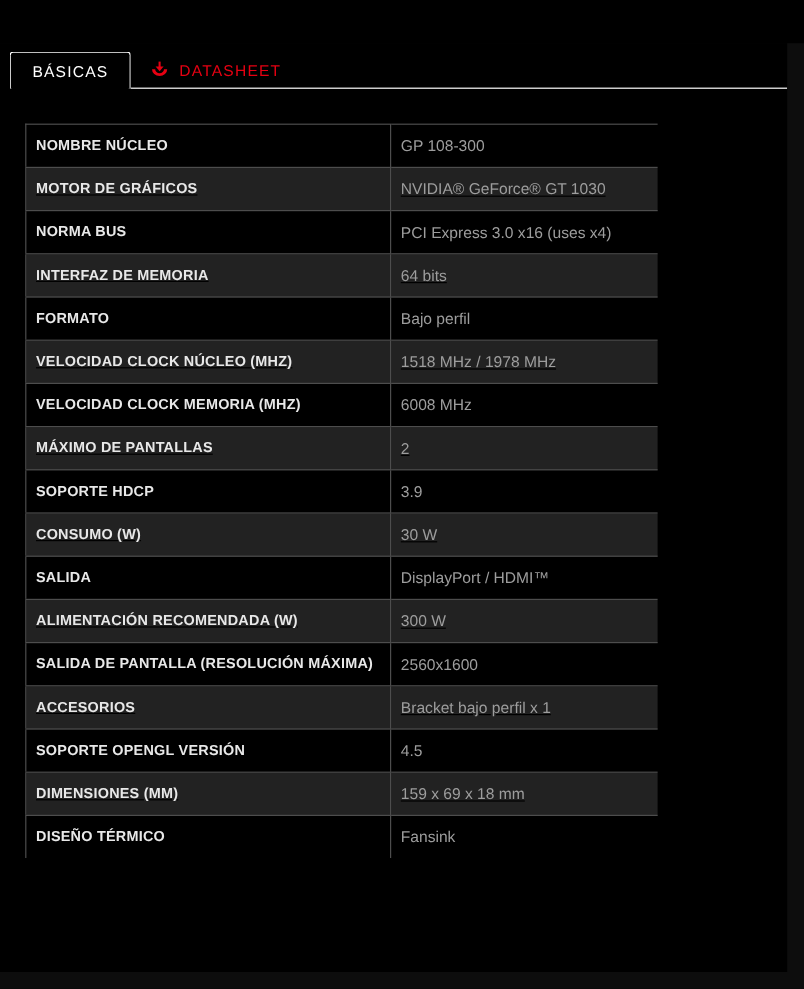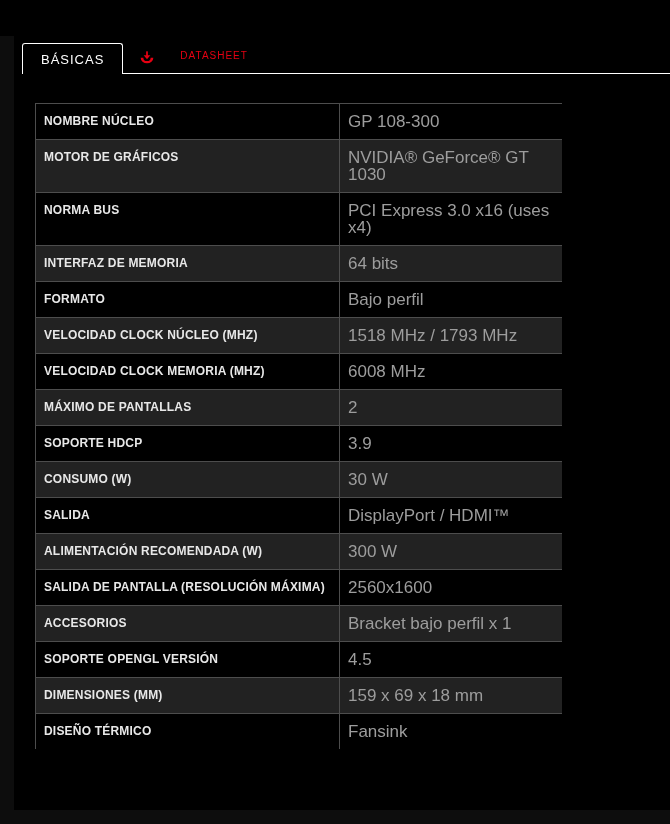--- a/index.html
+++ b/index.html
@@ -17,24 +17,25 @@
     font-family: "Liberation Sans", sans-serif;
     overflow: hidden;
     position: relative;
   }
   .top-band {
     position: absolute; top: 0; left: 0;
     width: 670px; height: 36px;
     background: #000;
   }
   .content {
-    position: absolute; top: 36px; left: 14px;
+    position: absolute; top: 36px; left: 0;
     width: 656px; height: 774px;
     background: #000;
     overflow: hidden;
+    text-decoration: underline;
   }
   
   .tabbar {
     display: flex;
     align-items: flex-end;
     padding-top: 7px;
     height: 38px;
   }
   .tabbar-spacer { width: 8px; height: 31px; }
   .tab-active {
@@ -51,24 +52,24 @@
     cursor: default;
   }
   .tabbar-rest {
     flex: 1;
     height: 31px;
     border-bottom: 1px solid var(--tab-line);
     display: flex; align-items: center;
     padding-left: 16px;
   }
   .tab-datasheet {
-    display: flex; align-items: flex-start;
-    gap: 25px;
+    display: flex; align-items: center;
+    gap: 8px;
     color: var(--accent);
-    font-size: 10px;
+    font-size: 13px;
     letter-spacing: 1px;
     cursor: pointer;
   }
   .dl-icon { width: 16px; height: 16px; display: block; color: var(--accent); }
   
   table.spec {
     margin: 29px 0 0 21px;
     width: 527px;
     border-collapse: collapse;
     border-top: 1px solid var(--border);
@@ -88,21 +89,21 @@
     padding: 9px 8px 9px 8px;
     color: var(--label-color);
     font-weight: 700;
     font-size: 12px;
     letter-spacing: 0.2px;
     text-transform: uppercase;
   }
   td.spec-value {
     padding: 9px 8px 9px 8px;
     color: var(--value-color);
-    font-size: 17px;
+    font-size: 13px;
   }
   table.spec tr:last-child td { border-bottom: none; }
 </style>
 </head>
 <body>
 
 <div class="top-band"></div>
 
 <div class="content">
 
@@ -145,21 +146,21 @@
     <td class="spec-value">64 bits</td>
   </tr>
 
   <tr>
     <td class="spec-label">FORMATO</td>
     <td class="spec-value">Bajo perfil</td>
   </tr>
 
   <tr>
     <td class="spec-label">VELOCIDAD CLOCK NÚCLEO (MHZ)</td>
-    <td class="spec-value">1518 MHz / 1793 MHz</td>
+    <td class="spec-value">1518 MHz / 1978 MHz</td>
   </tr>
 
 
   <tr>
     <td class="spec-label">VELOCIDAD CLOCK MEMORIA (MHZ)</td>
     <td class="spec-value">6008 MHz</td>
   </tr>
 
   <tr>
     <td class="spec-label">MÁXIMO DE PANTALLAS</td>

